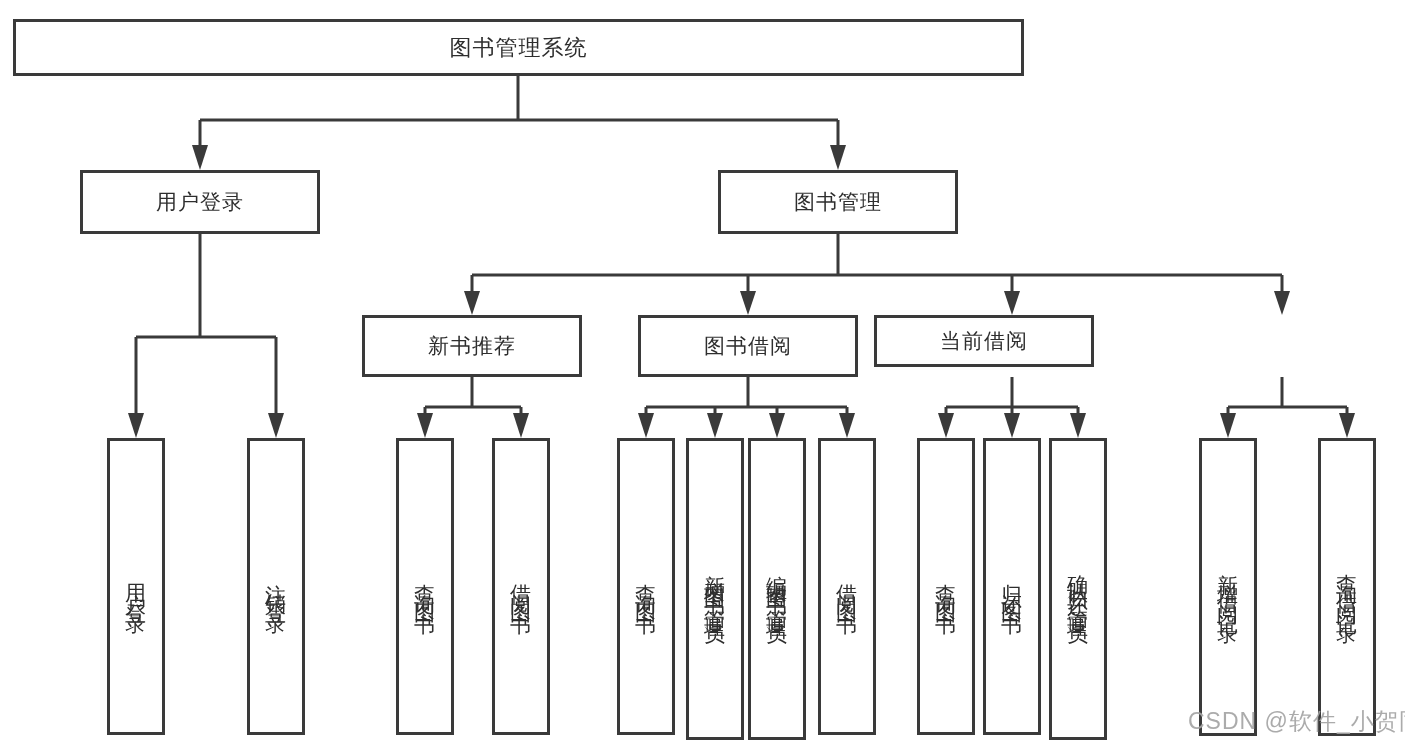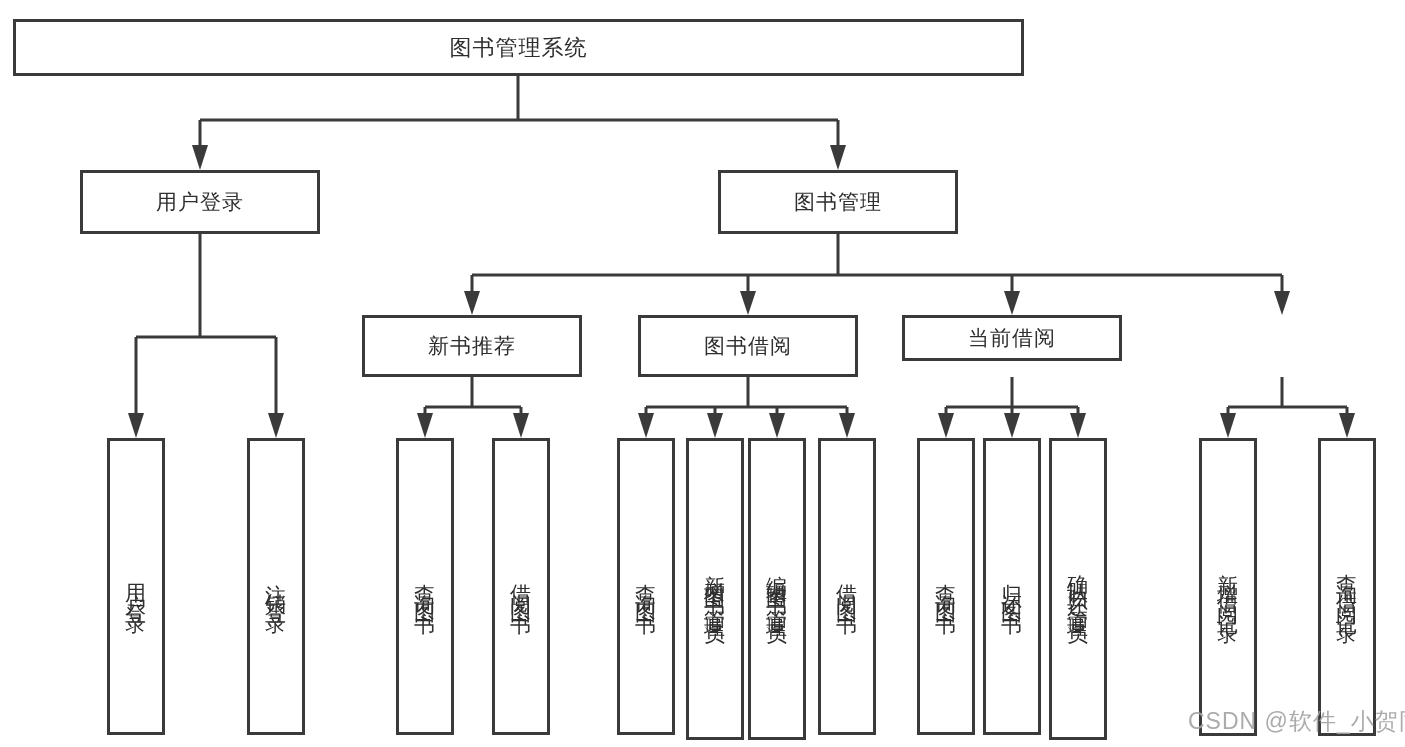--- a/index.html
+++ b/index.html
@@ -87,21 +87,21 @@
   <div class="box h" style="left:362px;top:315px;width:220px;height:62px">
     <span>新书推荐</span>
   </div>
 
   <div class="box h" style="left:718px;top:170px;width:240px;height:64px">
     <span>图书管理</span>
   </div>
   <div class="box h" style="left:638px;top:315px;width:220px;height:62px">
     <span>图书借阅</span>
   </div>
-  <div class="box h" style="left:902px;top:315px;width:220px;height:46px">
+  <div class="box h" style="left:874px;top:315px;width:220px;height:52px">
     <span>当前借阅</span>
   </div>
 
   <div class="box v" style="left:107px;top:438px;width:58px;height:297px">
     <span>用户登录</span>
   </div>
   <div class="box v" style="left:247px;top:438px;width:58px;height:297px">
     <span>注销登录</span>
   </div>
 

